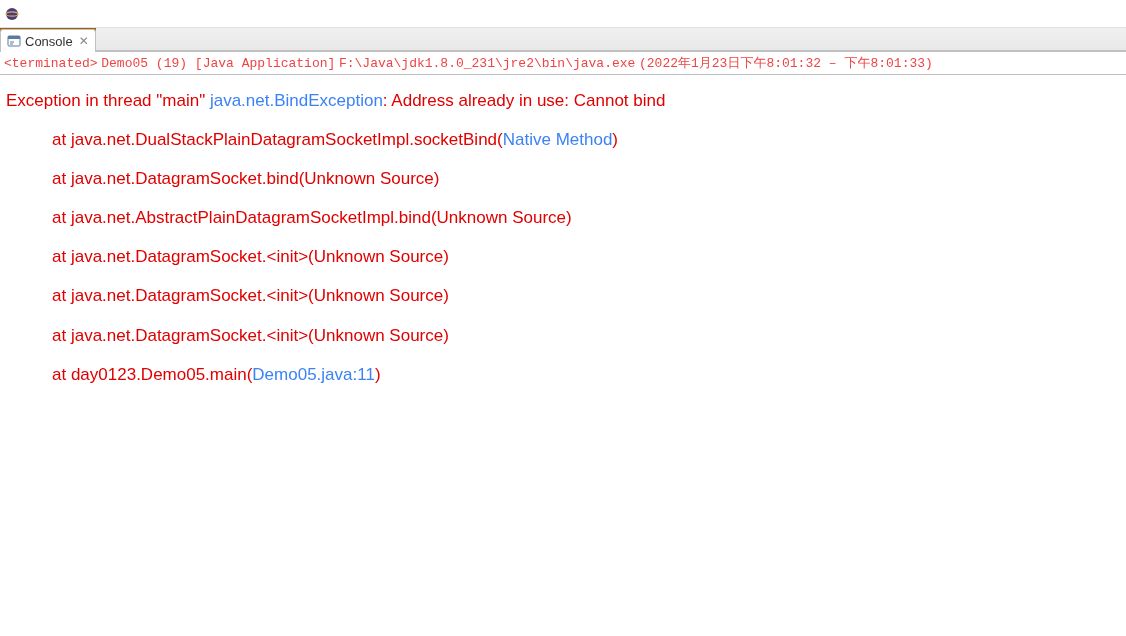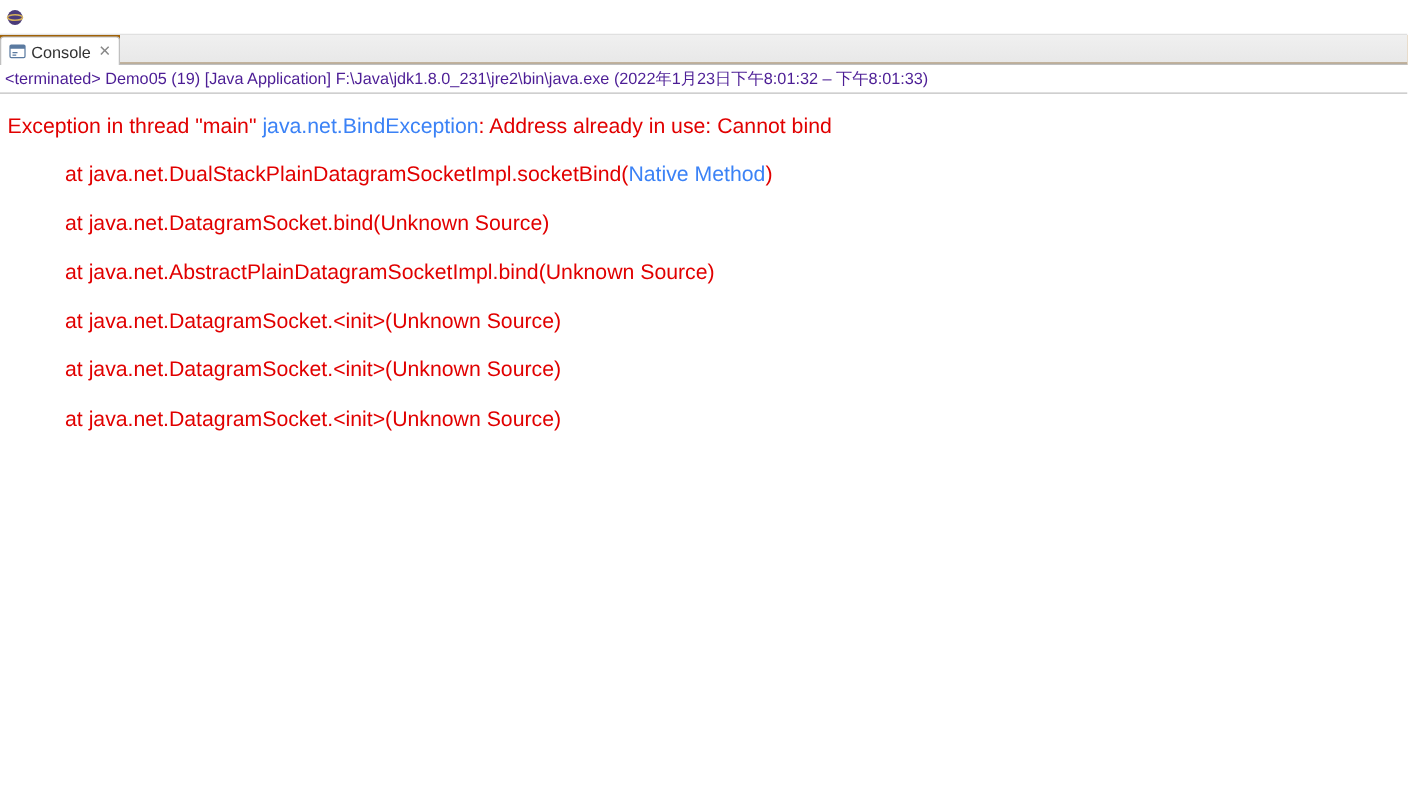--- a/index.html
+++ b/index.html
@@ -64,21 +64,21 @@
       border-bottom: 1px solid #c0c0c0;
     }
     .terminated-line {
       font-size: 13px;
       color: #555;
       padding: 2px 4px 2px 4px;
       border-bottom: 1px solid #c0c0c0;
       font-family: "Segoe UI", Tahoma, sans-serif;
       white-space: nowrap;
     }
-    .terminated-line .black { color: #4c1d95; }
+    .terminated-line .black { color: #ef4444; font-family: Liberation Mono, monospace; }
     .console-output {
       padding: 6px 4px;
       font-family: "Microsoft YaHei", "Segoe UI", sans-serif;
       font-size: 17px;
       line-height: 2.3;
     }
     .err { color: #e10000; }
     .link { color: #3b82f6; cursor: pointer; }
     .stack-line {
       padding-left: 48px;
@@ -129,14 +129,15 @@
   <div class="first-line">
     <span class="err">Exception in thread "main" </span><span class="link">java.net.BindException</span><span class="err">: Address already in use: Cannot bind</span>
   </div>
   <div id="stack-container">
       <div class="stack-line"><span class="err">at java.net.DualStackPlainDatagramSocketImpl.socketBind(</span><span class="link">Native Method</span><span class="err">)</span></div>
       <div class="stack-line"><span class="err">at java.net.DatagramSocket.bind(Unknown Source)</span></div>
       <div class="stack-line"><span class="err">at java.net.AbstractPlainDatagramSocketImpl.bind(Unknown Source)</span></div>
       <div class="stack-line"><span class="err">at java.net.DatagramSocket.&lt;init&gt;(Unknown Source)</span></div>
       <div class="stack-line"><span class="err">at java.net.DatagramSocket.&lt;init&gt;(Unknown Source)</span></div>
       <div class="stack-line"><span class="err">at java.net.DatagramSocket.&lt;init&gt;(Unknown Source)</span></div>
+      <div class="stack-line"><span class="err">at day0123.Demo05.main(</span><span class="link">Demo05.java:11</span><span class="err">)</span></div>
     </div>
 </div>
 
 </body></html>

